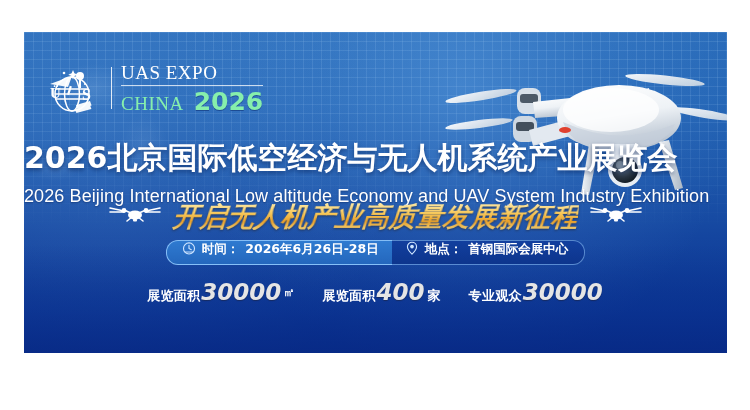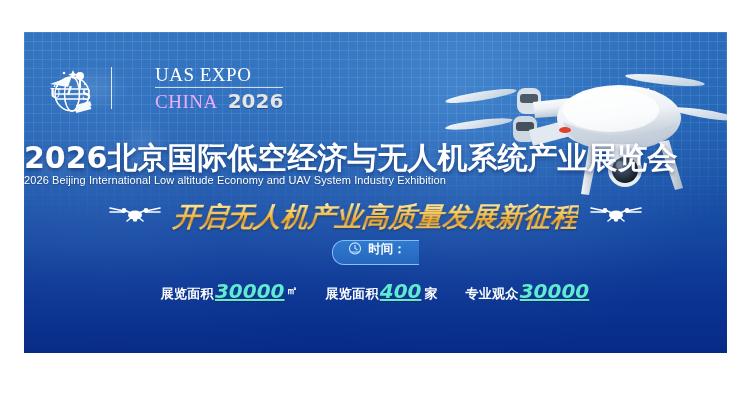--- a/index.html
+++ b/index.html
@@ -108,21 +108,20 @@
     width: 1px;
     height: 42px;
     background: rgba(255,255,255,0.85);
     flex: none;
   }
   .logo-words {
     display: flex;
     flex-direction: column;
     line-height: 1.0;
     padding-left: 2px;
-    margin-left: 34px;
   }
   .logo-line1 {
     font-family: "Liberation Serif", "DejaVu Serif", serif;
     font-size: 19px;
     letter-spacing: 0.5px;
     color: #ffffff;
     white-space: nowrap;
     padding-bottom: 3px;
     border-bottom: 1px solid rgba(255,255,255,0.75);
   }
@@ -130,28 +129,28 @@
     display: flex;
     align-items: baseline;
     gap: 10px;
     padding-top: 3px;
     white-space: nowrap;
   }
   .logo-china {
     font-family: "Liberation Serif", "DejaVu Serif", serif;
     font-size: 19px;
     letter-spacing: 0.5px;
-    color: #f0abfc;
+    color: #86efac;
   }
   .logo-year {
     font-family: "DejaVu Sans", sans-serif;
     font-weight: bold;
-    font-size: 20px;
+    font-size: 25px;
     letter-spacing: 0px;
-    color: #e5e5e5;
+    color: #86efac;
     text-shadow: 0 1px 0 rgba(20,60,130,0.7);
   }
 
   
   .headline {
     position: absolute;
     left: 0; right: 0;
     top: 110px;
     text-align: left;
   }
@@ -159,23 +158,23 @@
     font-family: "DejaVu Sans", "Liberation Sans", sans-serif;
     font-weight: bold;
     font-size: 30px;
     line-height: 1.08;
     letter-spacing: 0px;
     color: #ffffff;
     text-shadow: 0 2px 4px rgba(6,30,80,0.55);
     white-space: nowrap;
   }
   .headline-en {
-    margin-top: 0;
+    margin-top: 12px;
     font-family: "Liberation Sans", sans-serif;
-    font-size: 11px;
+    font-size: 18px;
     letter-spacing: 0.1px;
     color: #ffffff;
     white-space: nowrap;
     text-shadow: 0 1px 2px rgba(6,30,80,0.5);
   }
 
   
   .slogan-row {
     position: absolute;
     left: 0; right: 0;
@@ -255,27 +254,26 @@
     white-space: nowrap;
     font-family: "DejaVu Sans", "Liberation Sans", sans-serif;
   }
   .stat-label {
     font-size: 13px;
     font-weight: bold;
     color: #ffffff;
     letter-spacing: 0.3px;
   }
   .stat-value {
-    font-size: 20px;
+    font-size: 23px;
     font-weight: bold;
     font-style: italic;
-    color: #5eead4;
+    color: #e5e5e5;
     padding: 0 1px;
     text-shadow: 0 1px 1px rgba(40,20,0,0.35);
-    text-decoration: underline;
   }
   .stat-unit {
     font-size: 11px;
     font-weight: bold;
     color: #ffffff;
     position: relative;
     top: -4px;
     padding-left: 1px;
   }
   .stat-unit-normal {
@@ -434,20 +432,31 @@
     <div class="info-bar">
       <div class="pill pill-time">
         <span class="pill-icon">
           <svg viewBox="0 0 16 16" width="14" height="14" aria-hidden="true">
             <circle cx="8" cy="8.5" r="6.3" fill="none" stroke="#cfe5ff" stroke-width="1.3"></circle>
             <path d="M8 4.8 V8.6 L10.6 10" fill="none" stroke="#cfe5ff" stroke-width="1.3" stroke-linecap="round"></path>
             <path d="M3.3 12.6 h9.4" stroke="#cfe5ff" stroke-width="1.1"></path>
           </svg>
         </span>
         <span>时间：</span>
+        <span>2026年6月26日-28日</span>
+      </div>
+      <div class="pill pill-place">
+        <span class="pill-icon">
+          <svg viewBox="0 0 16 16" width="14" height="14" aria-hidden="true">
+            <path d="M8 1.4 c3 0 5.2 2.3 5.2 5.1 C13.2 9.9 8 15 8 15 S2.8 9.9 2.8 6.5 C2.8 3.7 5 1.4 8 1.4 Z" fill="none" stroke="#cfe5ff" stroke-width="1.3"></path>
+            <circle cx="8" cy="6.4" r="2.1" fill="#cfe5ff"></circle>
+          </svg>
+        </span>
+        <span>地点：</span>
+        <span>首钢国际会展中心</span>
       </div>
     </div>
 
     <div class="stats-row">
       <div class="stat">
         <span class="stat-label">展览面积</span>
         <span class="stat-value">30000</span>
         <span class="stat-unit">㎡</span>
       </div>
       <div class="stat">

